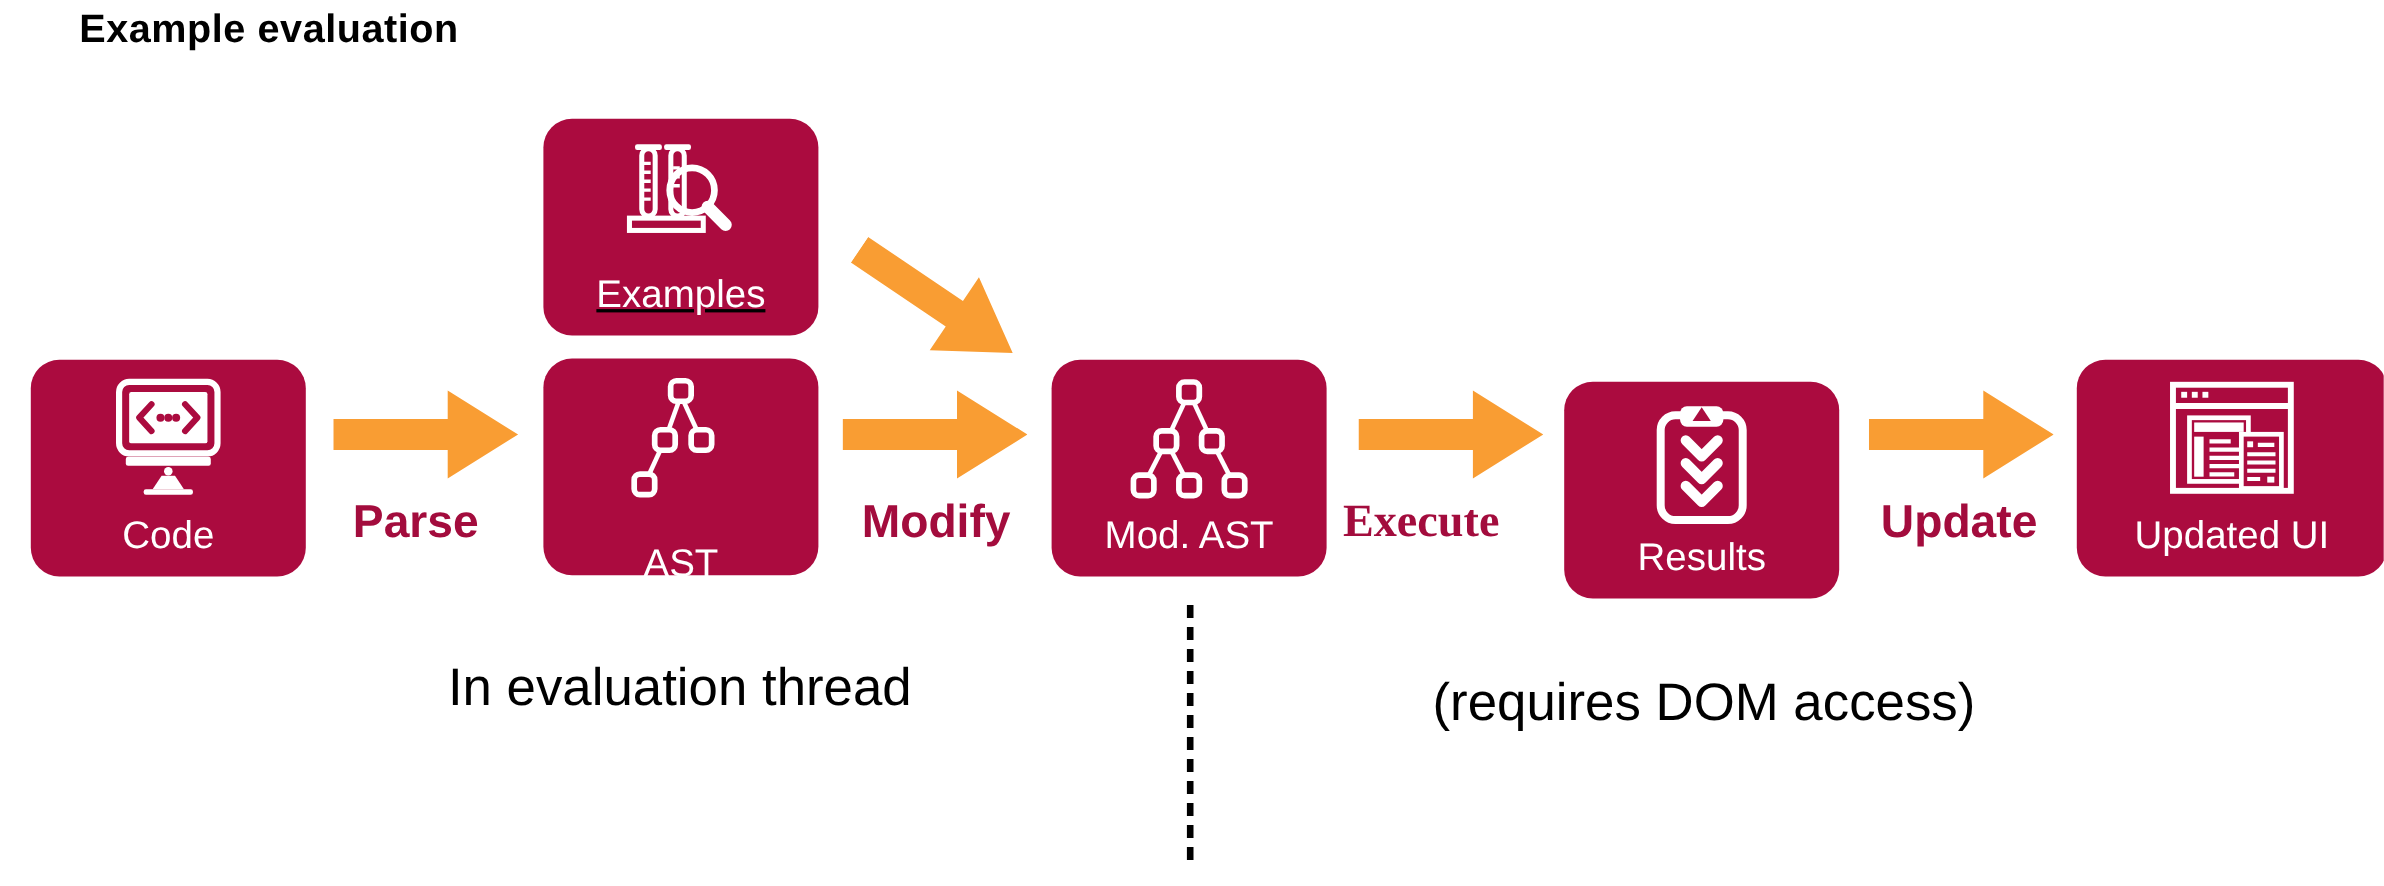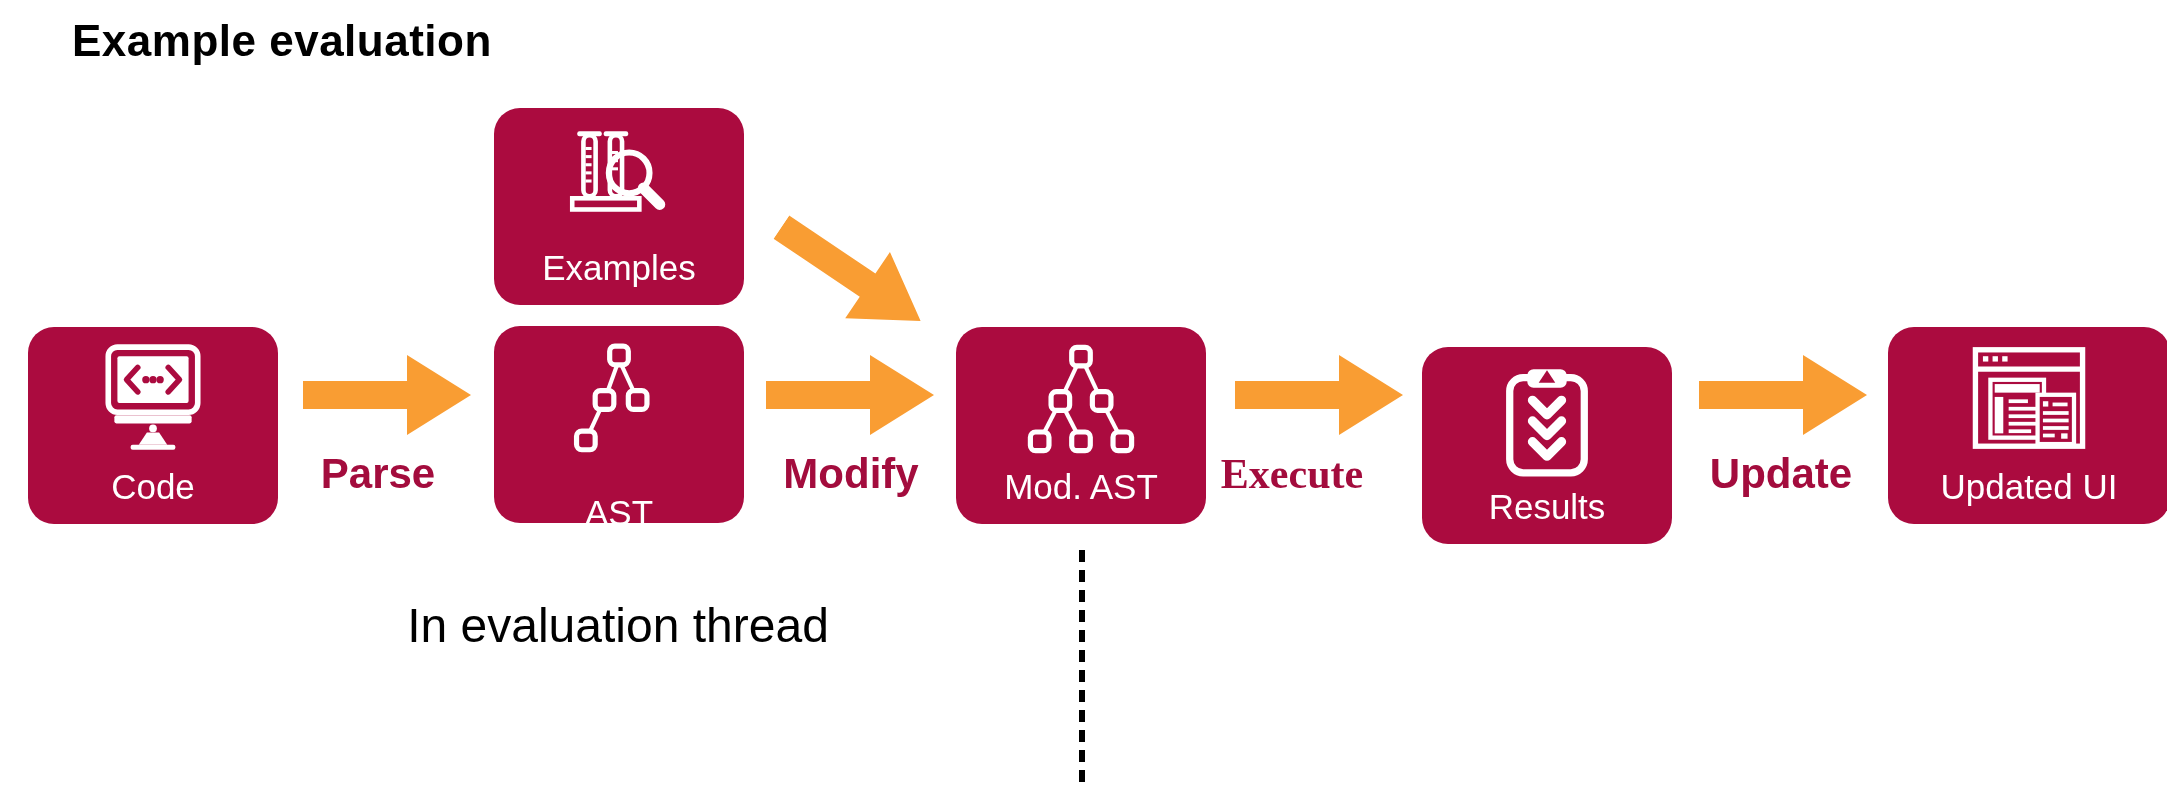--- a/index.html
+++ b/index.html
@@ -13,39 +13,39 @@
   *{margin:0;padding:0;box-sizing:border-box;}
   html,body{width:2167px;height:805px;}
   body{
     position:relative;
     background:var(--bg);
     font-family:"Liberation Sans","DejaVu Sans",sans-serif;
     overflow:hidden;
   }
   .abs{position:absolute;}
   .title{
-    left:72px;top:16px;
-    font-size:44px;font-weight:700;color:var(--ink);
+    left:72px;top:5px;
+    font-size:36px;font-weight:700;color:var(--ink);
     letter-spacing:0.5px;
   }
   .node{
     width:250px;height:197px;
     background:var(--box-fill);
     border-radius:26px;
     display:flex;flex-direction:column;align-items:center;justify-content:space-between;
     padding:16px 10px 18px 10px;
   }
   .node .icon{flex:0 0 auto;display:flex;align-items:center;justify-content:center;}
   .node .node-label{
     color:var(--box-text);
     font-size:35px;font-weight:400;
     line-height:1.1;white-space:nowrap;
   }
   .node-code{left:28px;top:327px;}
-  .node-examples{left:494px;top:108px;}
+  .node-examples{left:494px;top:108px;text-decoration:underline;}
   .node-ast{left:494px;top:326px;gap:36px;}
   .node-modast{left:956px;top:327px;}
   .node-results{left:1422px;top:327px;margin-top:20px;}
   .node-updatedui{left:1888px;top:327px;width:282px;}
   .arrow{width:168px;height:84px;}
   .arrow svg{display:block;width:100%;height:100%;}
   .arrow-parse{left:303px;top:353px;}
   .arrow-modify{left:766px;top:353px;}
   .arrow-execute{left:1235px;top:353px;}
   .arrow-update{left:1699px;top:353px;}
@@ -229,13 +229,14 @@
 
 <div class="abs flow-label flow-label-parse">Parse</div>
 <div class="abs flow-label flow-label-modify">Modify</div>
 <div class="abs flow-label flow-label-execute">Execute</div>
 <div class="abs flow-label flow-label-update">Update</div>
 
 <div class="abs divider"></div>
 
 <div class="abs thread-label thread-left">In evaluation thread</div>
 <div class="abs thread-label thread-right">
+  <div>(requires DOM access)</div>
 </div>
 
 </body></html>

